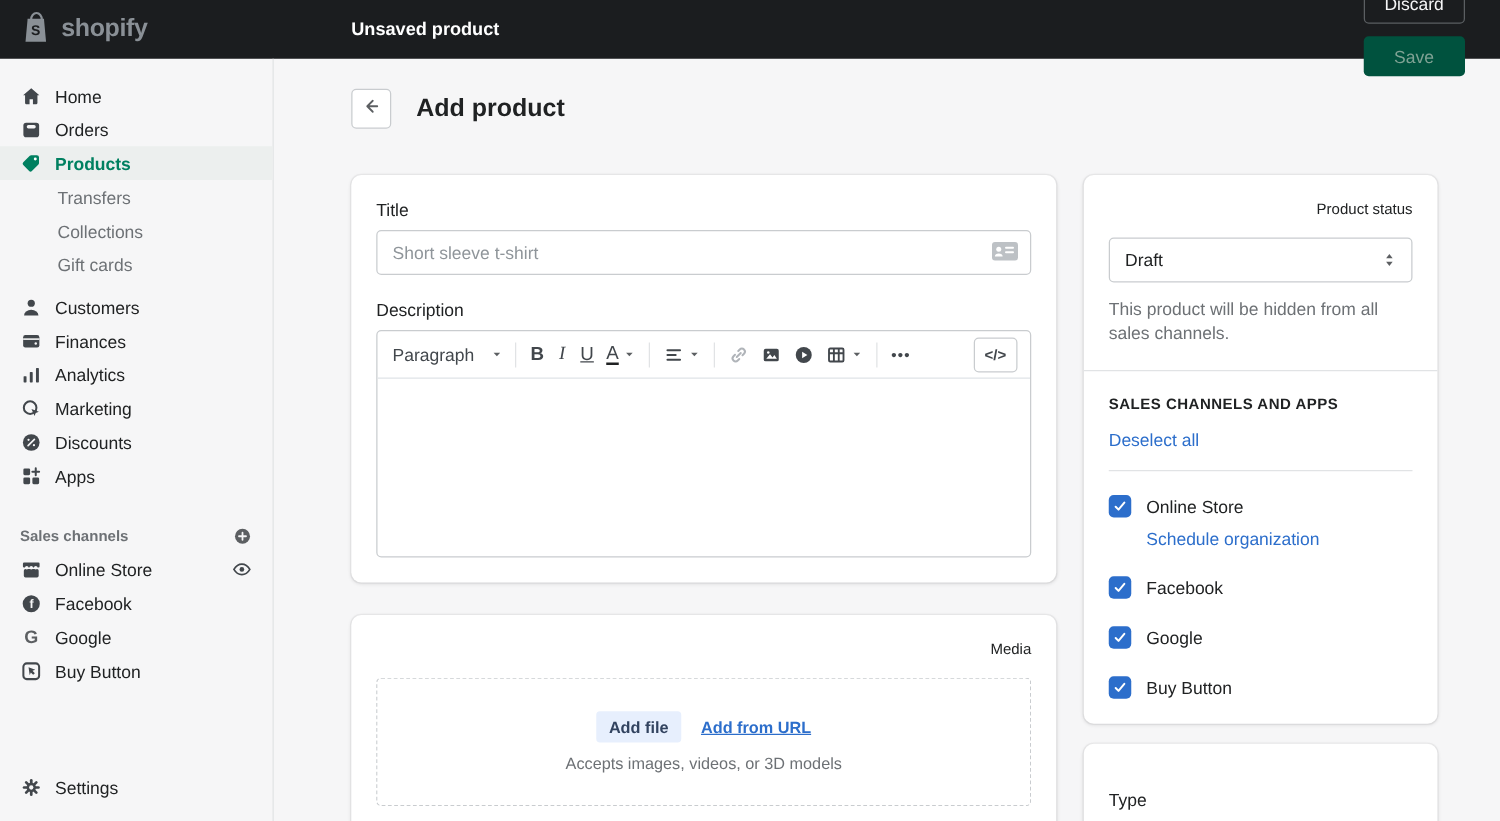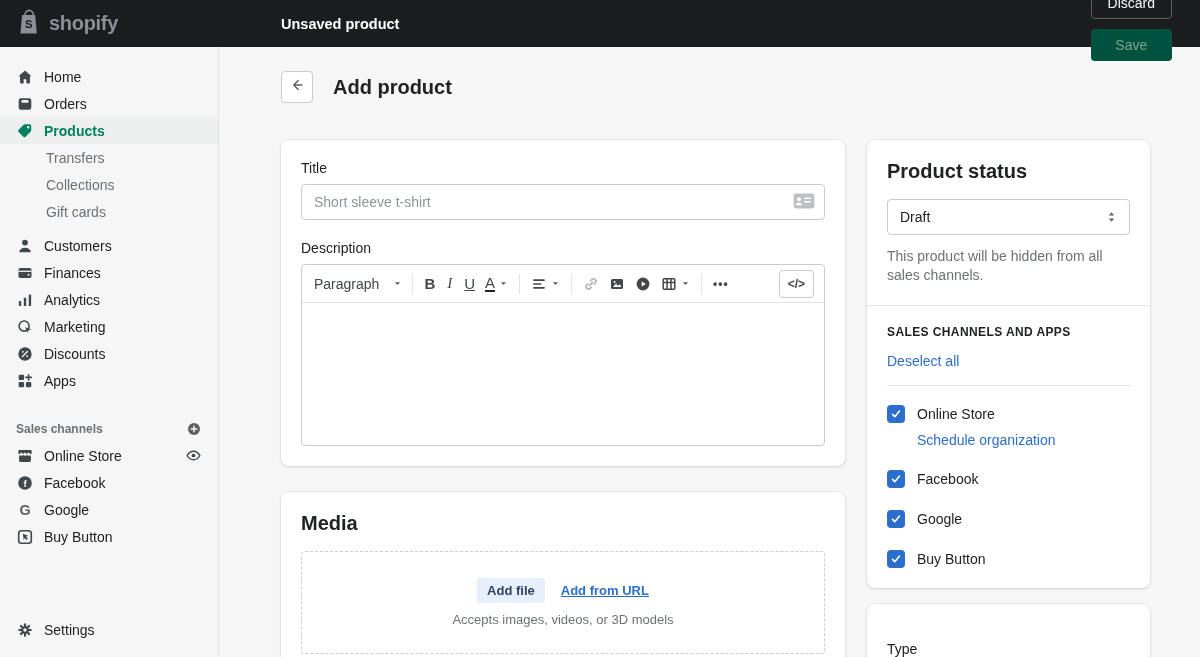--- a/index.html
+++ b/index.html
@@ -58,21 +58,21 @@
   .para-btn { gap:14px; padding:4px 4px 4px 2px; }
   .b-glyph { font-weight:700; font-size:15px; }
   .i-glyph { font-style:italic; font-family:"Liberation Serif", serif; font-size:15px; padding:0 2px; }
   .u-glyph { text-decoration:underline; font-size:15px; }
   .a-glyph { font-size:15px; font-weight:500; border-bottom:2px solid #202223; line-height:15px; }
   .dots-glyph { font-size:12px; font-weight:700; letter-spacing:1px; color:#42474c; }
   .code-btn { margin-left:auto; height:28px; padding:0 8px; border:1px solid #c9cccf; border-radius:4px; display:flex; align-items:center; font-size:12px; font-weight:700; color:#42474c; cursor:pointer; }
   .editor-body { height:142px; cursor:text; }
 
   .media-card { margin-top:26px; }
-  .card-heading { font-size:20px; font-weight:700; margin:0; }
+  .card-heading { font-size:12px; font-weight:400; margin:0;text-align:right; }
   .dropzone { margin-top:16px; border:1px dashed #c9cccf; border-radius:4px; height:103px; display:flex; flex-direction:column; align-items:center; justify-content:center; gap:9px; }
   .dz-row { display:flex; align-items:center; gap:16px; }
   .add-file-btn { background:#e7effd; color:#32435f; font-weight:600; font-size:13px; padding:5px 10px; border:none; border-radius:3px; font-family:inherit; cursor:pointer; }
   .add-url-link { color:#2c6ecb; font-weight:600; font-size:13px; text-decoration:underline; cursor:pointer; }
   .dz-helper { color:#6d7175; font-size:13px; }
 
   .select-box { margin-top:16px; height:36px; border:1px solid #c9cccf; border-radius:4px; display:flex; align-items:center; justify-content:space-between; padding:16px 12px; cursor:pointer; background:#fff; }
   .status-helper { margin-top:12px; color:#6d7175; line-height:19px; }
   .divider-full { border-top:1px solid #e1e3e5; }
   .sc-section { padding:19px 20px 20px 20px; }

